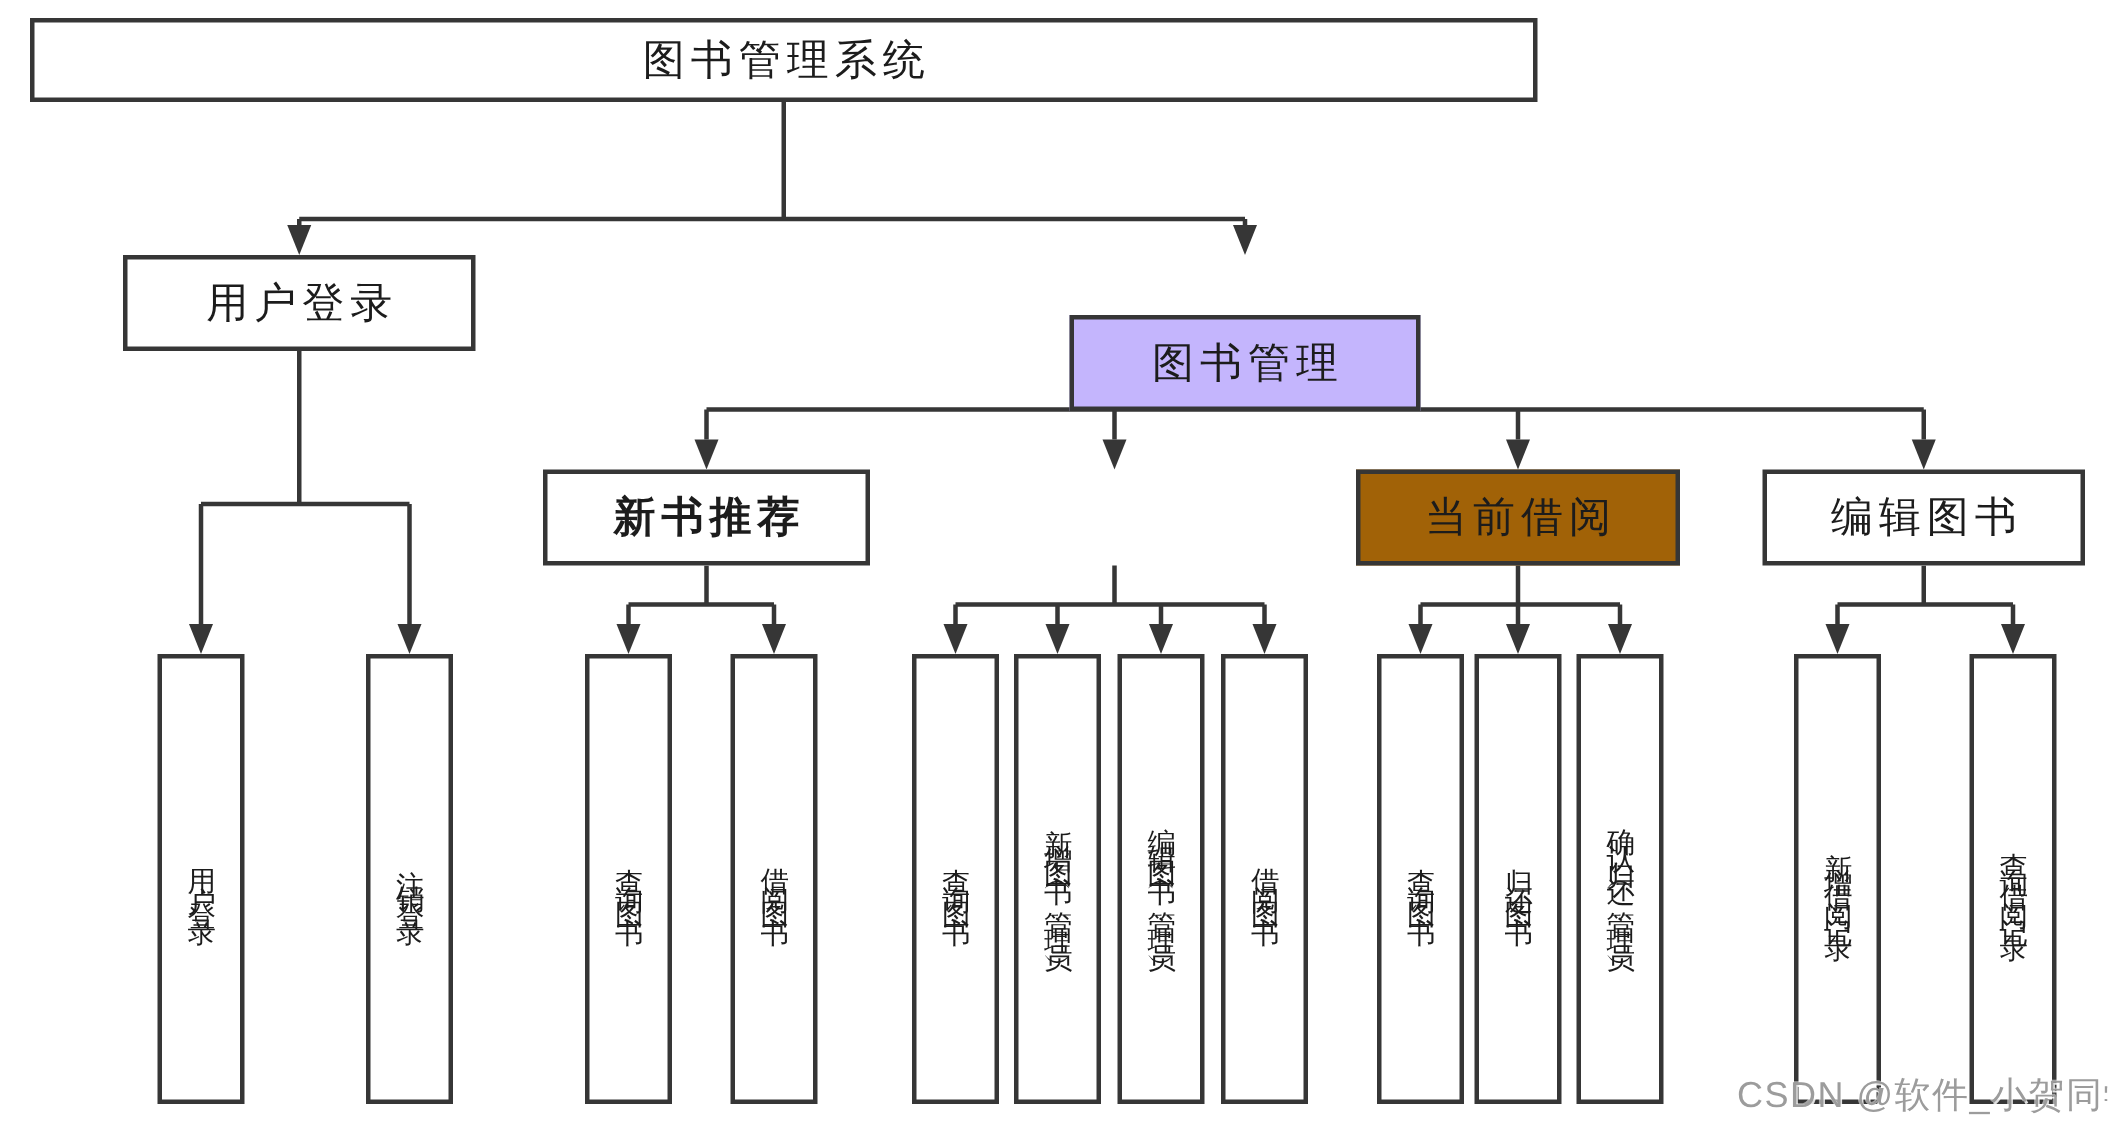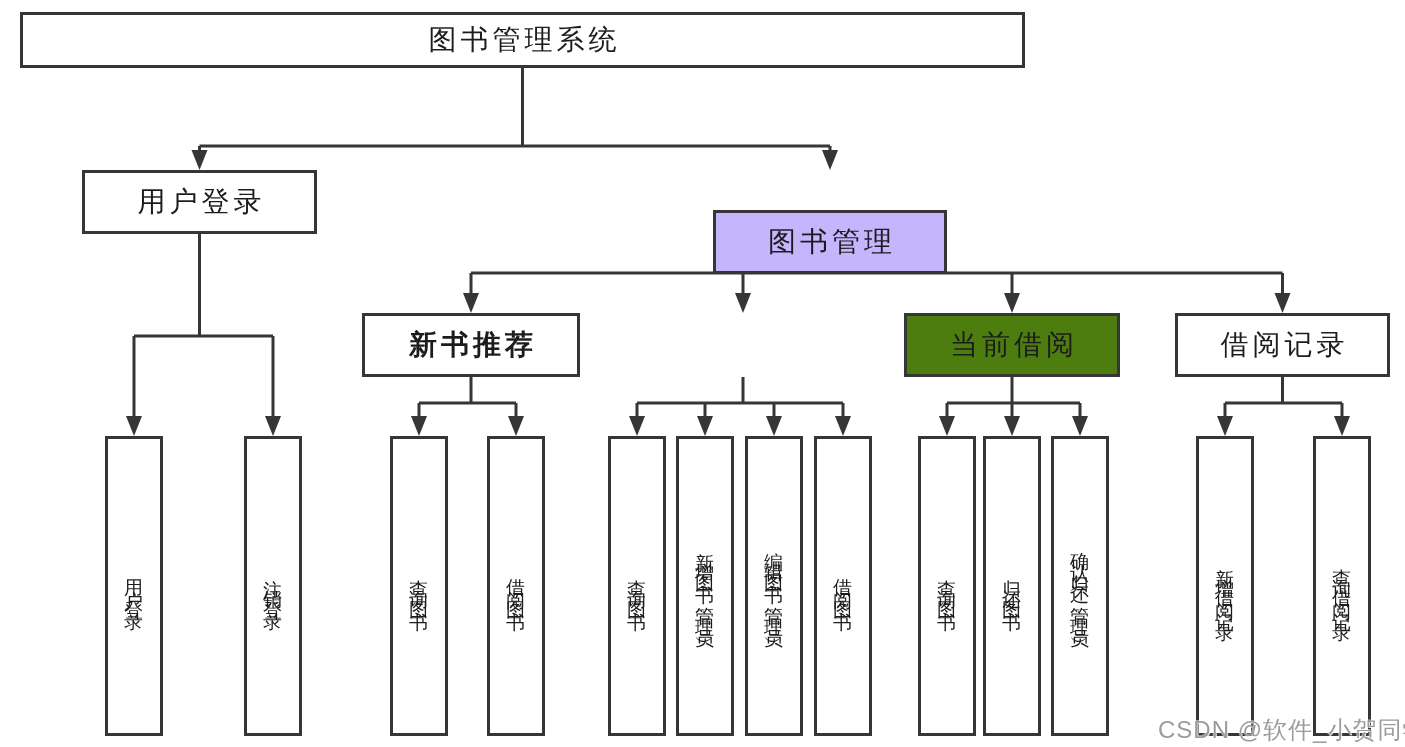--- a/index.html
+++ b/index.html
@@ -90,25 +90,25 @@
     </div>
     <div class="node horizontal" style="left: 82px; top: 170px; width: 235px; height: 64px; border-color: rgb(54, 54, 54); background: rgb(255, 255, 255); color: rgb(28, 28, 28);">
       <span class="label">用户登录</span>
     </div>
     <div class="node horizontal" style="left: 713px; top: 170px; width: 234px; height: 64px; border-color: rgb(54, 54, 54); background: #c4b5fd; color: rgb(28, 28, 28); margin-top: 40px;">
       <span class="label">图书管理</span>
     </div>
     <div class="node horizontal" style="left: 362px; top: 313px; width: 218px; height: 64px; border-color: rgb(54, 54, 54); background: rgb(255, 255, 255); color: rgb(28, 28, 28); font-weight: bold;">
       <span class="label">新书推荐</span>
     </div>
-    <div class="node horizontal" style="left: 904px; top: 313px; width: 216px; height: 64px; border-color: rgb(54, 54, 54); background: #4d7c0f; color: rgb(28, 28, 28);">
+    <div class="node horizontal" style="left: 904px; top: 313px; width: 216px; height: 64px; border-color: rgb(54, 54, 54); background: #a16207; color: rgb(28, 28, 28);">
       <span class="label">当前借阅</span>
     </div>
     <div class="node horizontal" style="left: 1175px; top: 313px; width: 215px; height: 64px; border-color: rgb(54, 54, 54); background: rgb(255, 255, 255); color: rgb(28, 28, 28);">
-      <span class="label">借阅记录</span>
+      <span class="label">编辑图书</span>
     </div>
     <div class="node vertical" style="left: 105px; top: 436px; width: 58px; height: 300px; border-color: rgb(54, 54, 54); background: rgb(255, 255, 255); color: rgb(28, 28, 28);">
       <span class="label">用户登录</span>
     </div>
     <div class="node vertical" style="left: 244px; top: 436px; width: 58px; height: 300px; border-color: rgb(54, 54, 54); background: rgb(255, 255, 255); color: rgb(28, 28, 28);">
       <span class="label">注销登录</span>
     </div>
     <div class="node vertical" style="left: 390px; top: 436px; width: 58px; height: 300px; border-color: rgb(54, 54, 54); background: rgb(255, 255, 255); color: rgb(28, 28, 28);">
       <span class="label">查询图书</span>
     </div>

